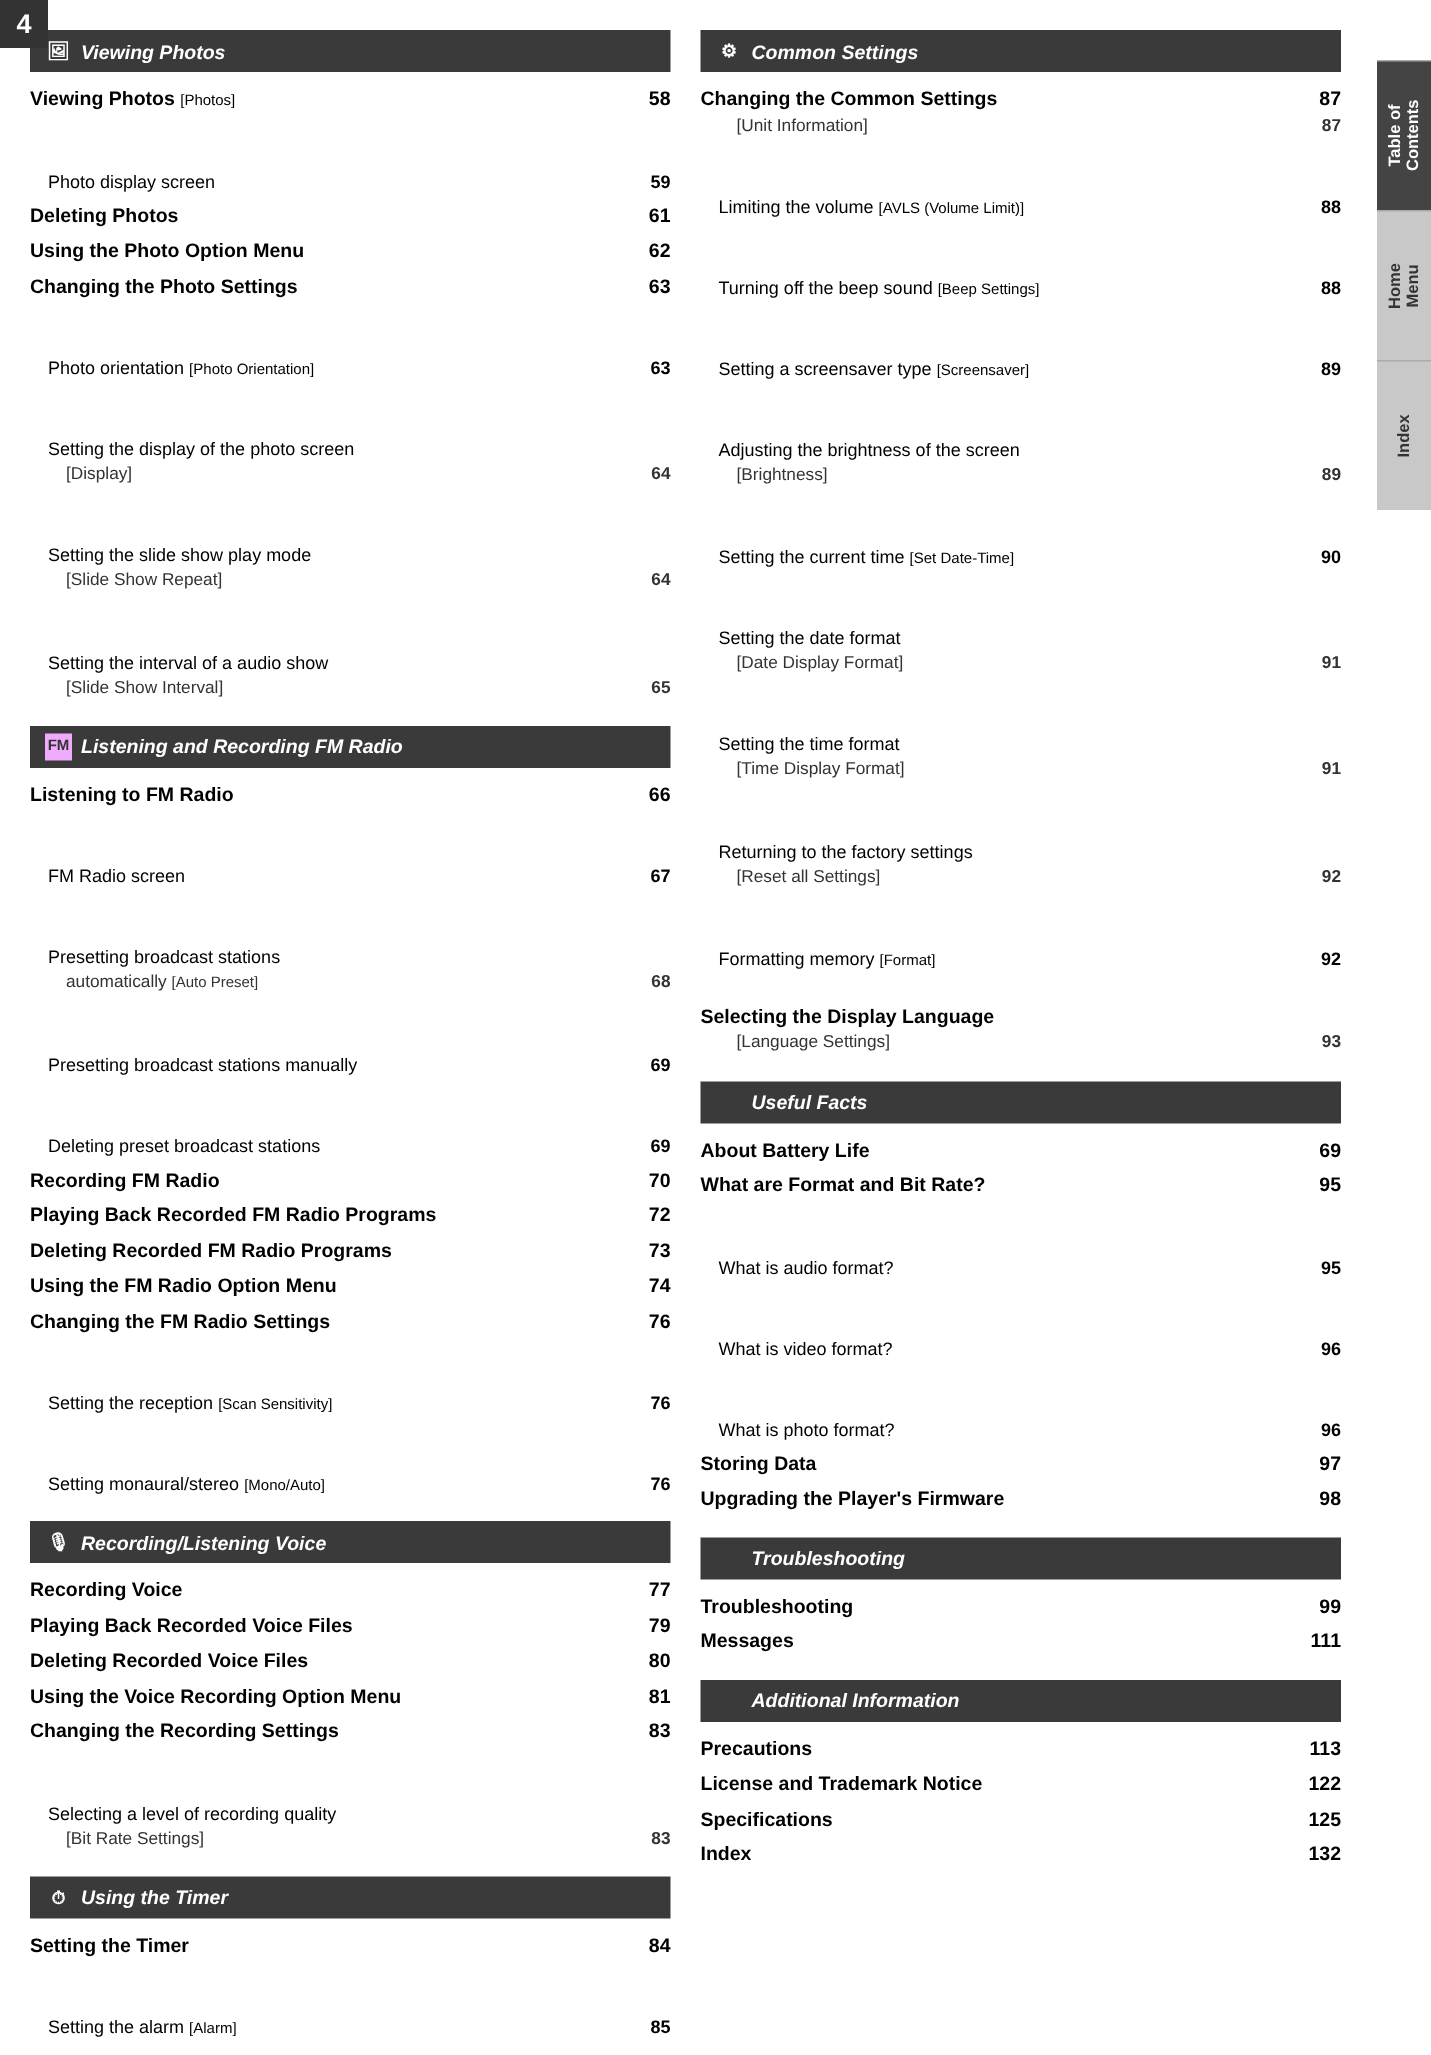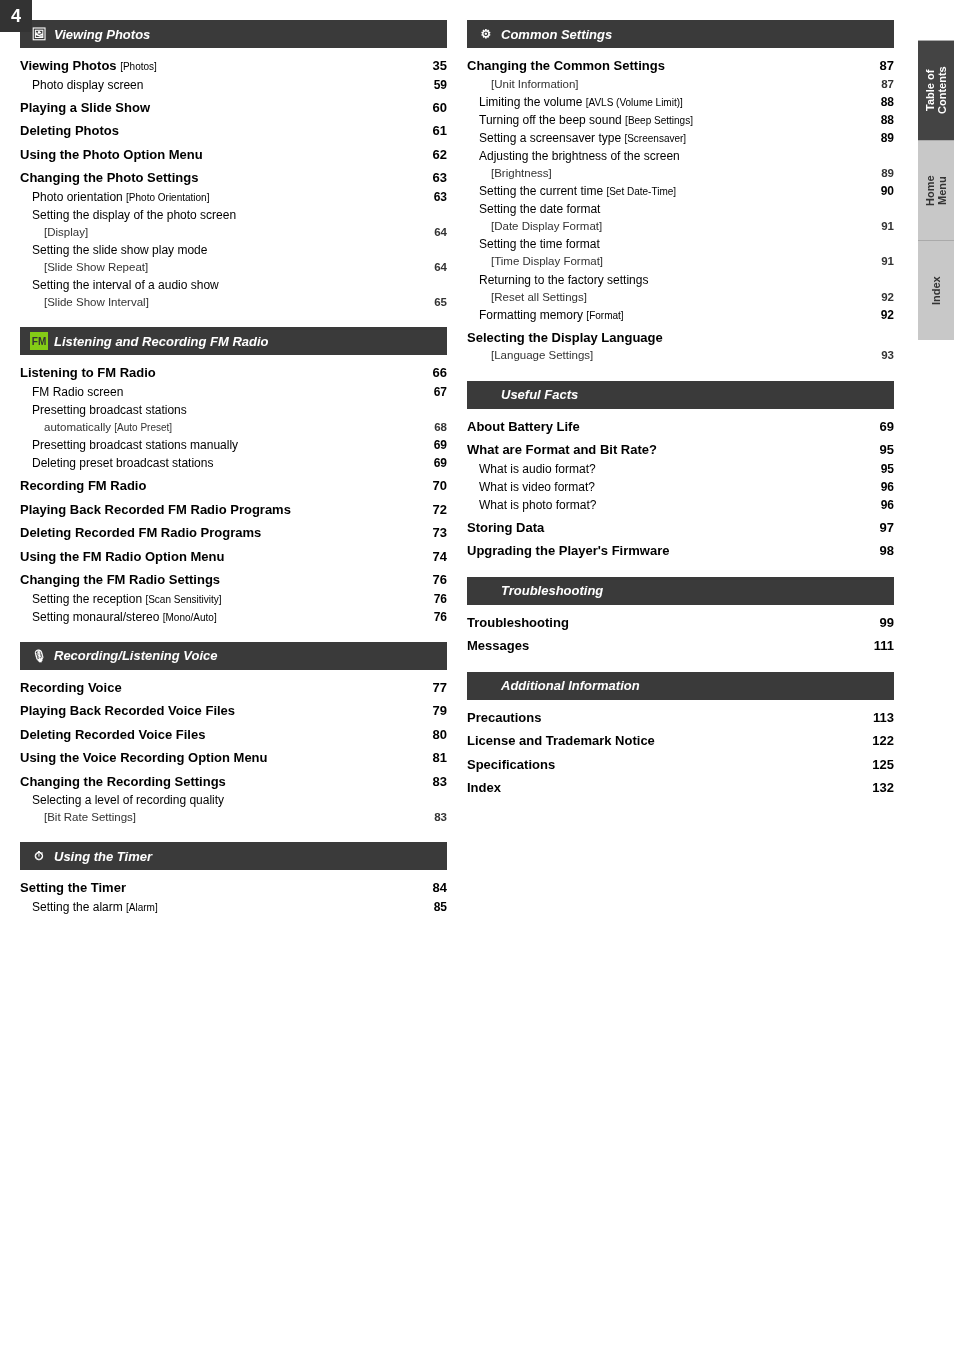--- a/index.html
+++ b/index.html
@@ -113,20 +113,21 @@
     .toc-entry.main-entry {
       font-weight: bold;
       font-size: 13px;
       margin-top: 4px;
     }
 
     .toc-entry.sub-entry {
       font-weight: normal;
       font-size: 12px;
       padding-left: 12px;
+      margin-top: 36px;
     }
 
     .toc-entry.sub-sub-entry {
       font-weight: normal;
       font-size: 11.5px;
       padding-left: 24px;
       color: #333;
     }
 
     .toc-entry .entry-title {
@@ -175,31 +176,27 @@
 <div class="main-content">
 
   <div class="col-left">
     <div class="section-block">
       <div class="section-header">
         <span class="icon-box">🖼</span>
         <span>Viewing Photos</span>
       </div>
       <div class="toc-entry main-entry">
         <span class="entry-title">Viewing Photos <span class="bracket">[Photos]</span></span>
-        <span class="page-num">35</span>
+        <span class="page-num">58</span>
       </div>
       <div class="toc-entry sub-entry">
         <span class="entry-title">Photo display screen</span>
         <span class="page-num">59</span>
       </div>
       <div class="toc-entry main-entry">
-        <span class="entry-title">Playing a Slide Show</span>
-        <span class="page-num">60</span>
-      </div>
-      <div class="toc-entry main-entry">
         <span class="entry-title">Deleting Photos</span>
         <span class="page-num">61</span>
       </div>
       <div class="toc-entry main-entry">
         <span class="entry-title">Using the Photo Option Menu</span>
         <span class="page-num">62</span>
       </div>
       <div class="toc-entry main-entry">
         <span class="entry-title">Changing the Photo Settings</span>
         <span class="page-num">63</span>
@@ -229,21 +226,21 @@
         <span class="page-num"></span>
       </div>
       <div class="toc-entry sub-sub-entry">
         <span class="entry-title">[Slide Show Interval]</span>
         <span class="page-num">65</span>
       </div>
     </div>
 
     <div class="section-block">
       <div class="section-header">
-        <span class="icon-box" style="font-size:10px;font-weight:bold;background:#84cc16;color:#333;padding:1px 2px;">FM</span>
+        <span class="icon-box" style="font-size:10px;font-weight:bold;background:#f0abfc;color:#333;padding:1px 2px;">FM</span>
         <span>Listening and Recording FM Radio</span>
       </div>
       <div class="toc-entry main-entry">
         <span class="entry-title">Listening to FM Radio</span>
         <span class="page-num">66</span>
       </div>
       <div class="toc-entry sub-entry">
         <span class="entry-title">FM Radio screen</span>
         <span class="page-num">67</span>
       </div>
@@ -404,21 +401,21 @@
         <span class="page-num"></span>
       </div>
       <div class="toc-entry sub-sub-entry">
         <span class="entry-title">[Reset all Settings]</span>
         <span class="page-num">92</span>
       </div>
       <div class="toc-entry sub-entry">
         <span class="entry-title">Formatting memory <span class="bracket">[Format]</span></span>
         <span class="page-num">92</span>
       </div>
-      <div class="toc-entry main-entry" style="margin-top:4px;">
+      <div class="toc-entry main-entry" style="margin-top:20px;">
         <span class="entry-title">Selecting the Display Language</span>
         <span class="page-num"></span>
       </div>
       <div class="toc-entry sub-sub-entry">
         <span class="entry-title">[Language Settings]</span>
         <span class="page-num">93</span>
       </div>
     </div>
 
     <div class="section-block">

